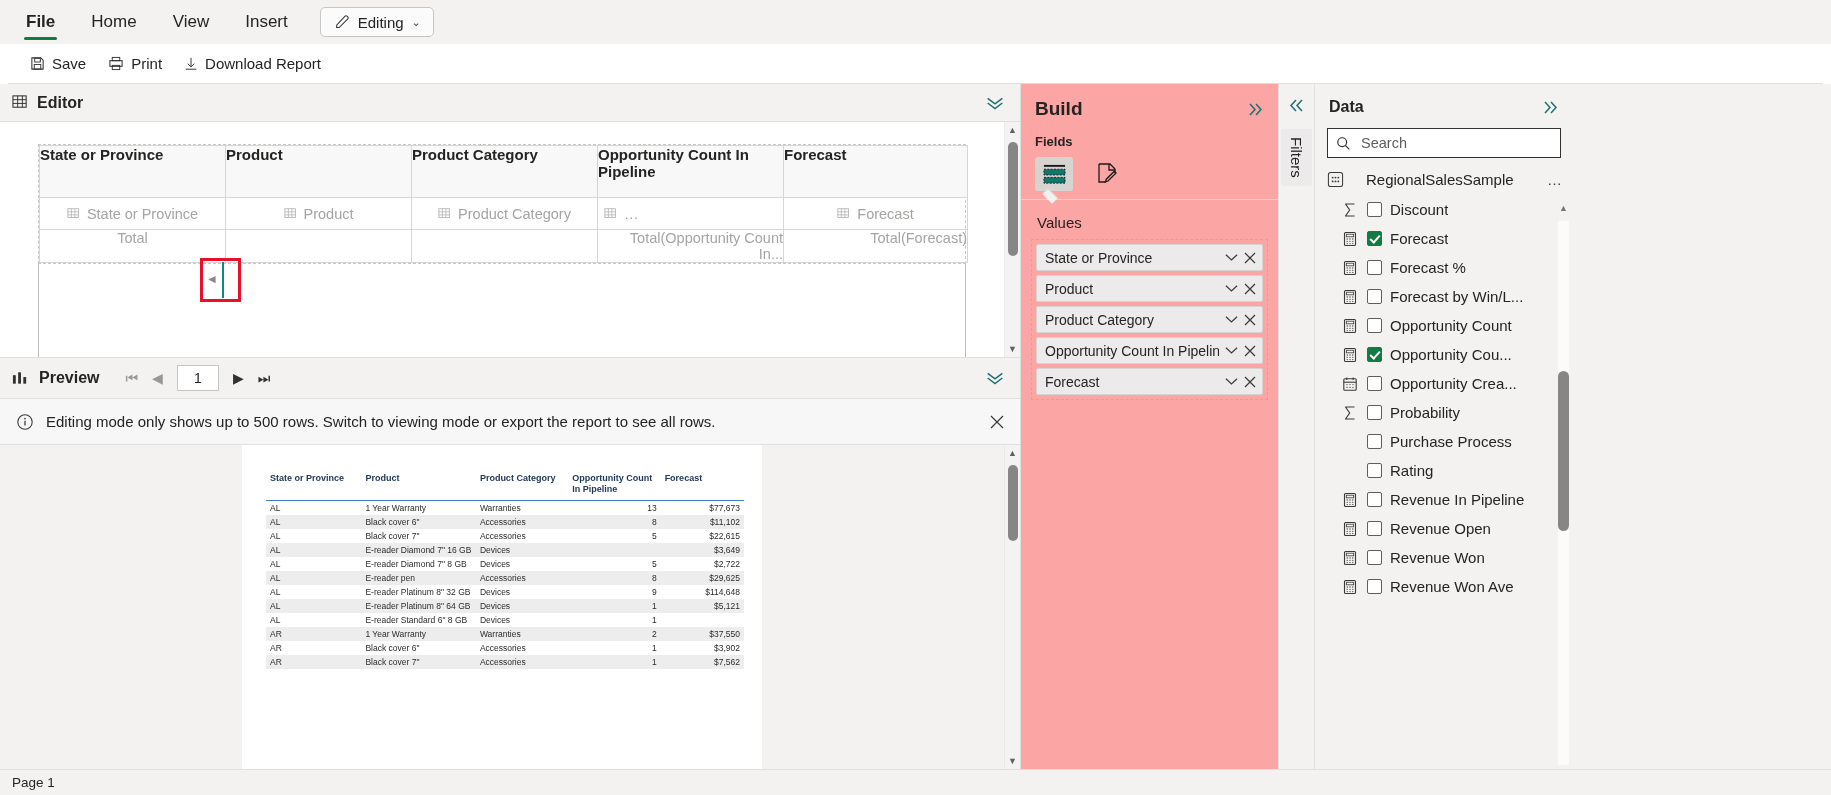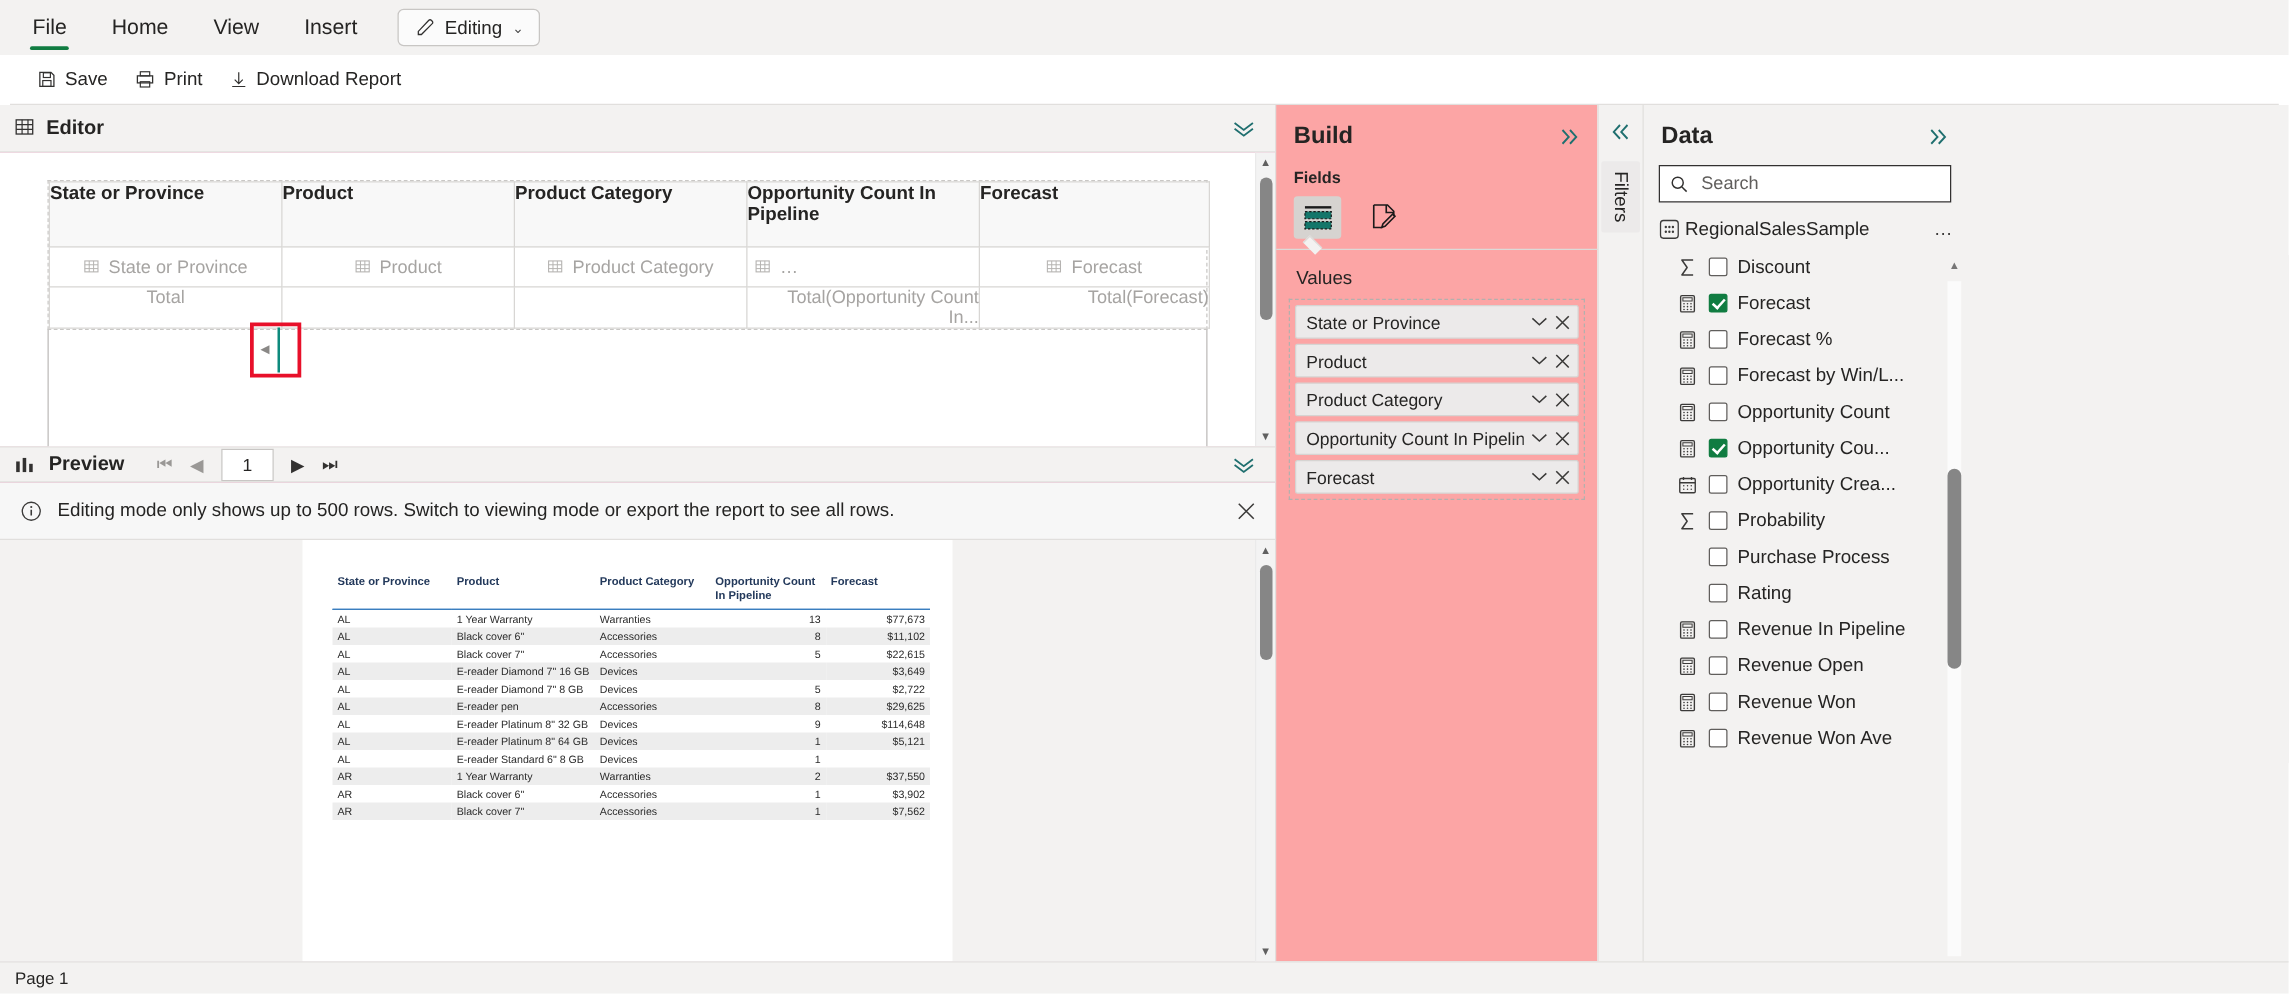--- a/index.html
+++ b/index.html
@@ -15,21 +15,21 @@
 
   
   .ribbon-tabs {
     height: 44px; background: #f3f2f1; display: flex; align-items: center;
     padding-left: 8px; gap: 0px; position: relative;
   }
   .rtab {
     font-size: 17px; padding: 6px 18px; cursor: default; color: #252423;
     position: relative; height: 44px; display: flex; align-items: center;
   }
-  .rtab.active { font-weight: normal; }
+  .rtab.active { font-weight: bold; }
   .rtab.active::after {
     content: ""; position: absolute; bottom: 4px; left: 16px; right: 16px;
     height: 3px; background: #107C41; border-radius: 2px;
   }
   .editing-chip {
     margin-left: 14px; display: flex; align-items: center; gap: 8px;
     border: 1px solid #c8c6c4; border-radius: 5px; background: #fbfbfb;
     padding: 5px 12px; height: 30px; font-size: 15px;
   }
   .editing-chip .pencil { display: inline-flex; }
@@ -109,21 +109,21 @@
     align-items: center; border-left: 1px solid #eaeaea;
   }
   .vs-arrow { font-size: 9px; color: #606060; height: 16px; line-height: 16px; cursor: pointer; }
   .vs-track { flex: 1; width: 16px; position: relative; }
   .vs-thumb {
     position: absolute; left: 3px; width: 10px; border-radius: 5px; background: #868686;
   }
 
   
   .preview-head {
-    height: 29px; background: #f3f2f1; display: flex; align-items: center;
+    height: 42px; background: #f3f2f1; display: flex; align-items: center;
     padding: 0 14px 0 12px; gap: 10px; border-top: 1px solid #e1dfdd; border-bottom: 1px solid #e1dfdd;
   }
   .pager { display: flex; align-items: center; gap: 14px; margin-left: 16px; color: #9a9896; font-size: 14px; }
   .pager .nav { cursor: pointer; font-size: 14px; }
   .pager .nav.enabled { color: #323130; }
   .page-box {
     width: 42px; height: 26px; border: 1px solid #c8c6c4; background: #fff;
     display: flex; align-items: center; justify-content: center; font-size: 14px; color: #252423;
   }
 
@@ -195,32 +195,32 @@
     writing-mode: vertical-rl; font-size: 15px; color: #252423; margin-top: 6px;
     background: #eceaea; padding: 8px 7px; border-radius: 2px; cursor: pointer;
   }
 
   
   .data-panel {
     width: 259px; background: #f3f2f1; border-left: 1px solid #e1dfdd;
     display: flex; flex-direction: column; min-width: 0;
   }
   .dp-head { display: flex; align-items: center; padding: 14px 12px 6px 14px; }
-  .dp-title { font-size: 19px; font-weight: bold; flex: 1; }
+  .dp-title { font-size: 16px; font-weight: bold; flex: 1; }
   .search-box {
     margin: 6px 12px 8px 12px; height: 30px; border: 1px solid #323130; background: #fff;
     display: flex; align-items: center; gap: 8px; padding: 0 8px; cursor: text;
   }
   .search-box input {
     border: none; outline: none; font-size: 14.5px; flex: 1; color: #252423;
     font-family: "Liberation Sans", sans-serif; background: transparent;
   }
   .search-box input::placeholder { color: #605e5c; }
   .ds-row {
-    display: flex; align-items: center; gap: 4px; padding: 5px 10px 5px 12px; font-size: 15px;
+    display: flex; align-items: center; gap: 22px; padding: 5px 10px 5px 12px; font-size: 15px;
     cursor: pointer;
   }
   .ds-row .ds-name { flex: 1; }
   .ds-more { color: #3b3a39; font-size: 15px; letter-spacing: 1px; cursor: pointer; }
   .field-list { flex: 1; overflow: hidden; position: relative; padding-top: 2px; }
   .fl-row {
     display: flex; align-items: center; gap: 8px; padding: 6px 10px 6px 52px;
     font-size: 15px; color: #252423; position: relative; cursor: pointer;
   }
   .fl-icon { position: absolute; left: 26px; width: 18px; display: flex; justify-content: center; }

